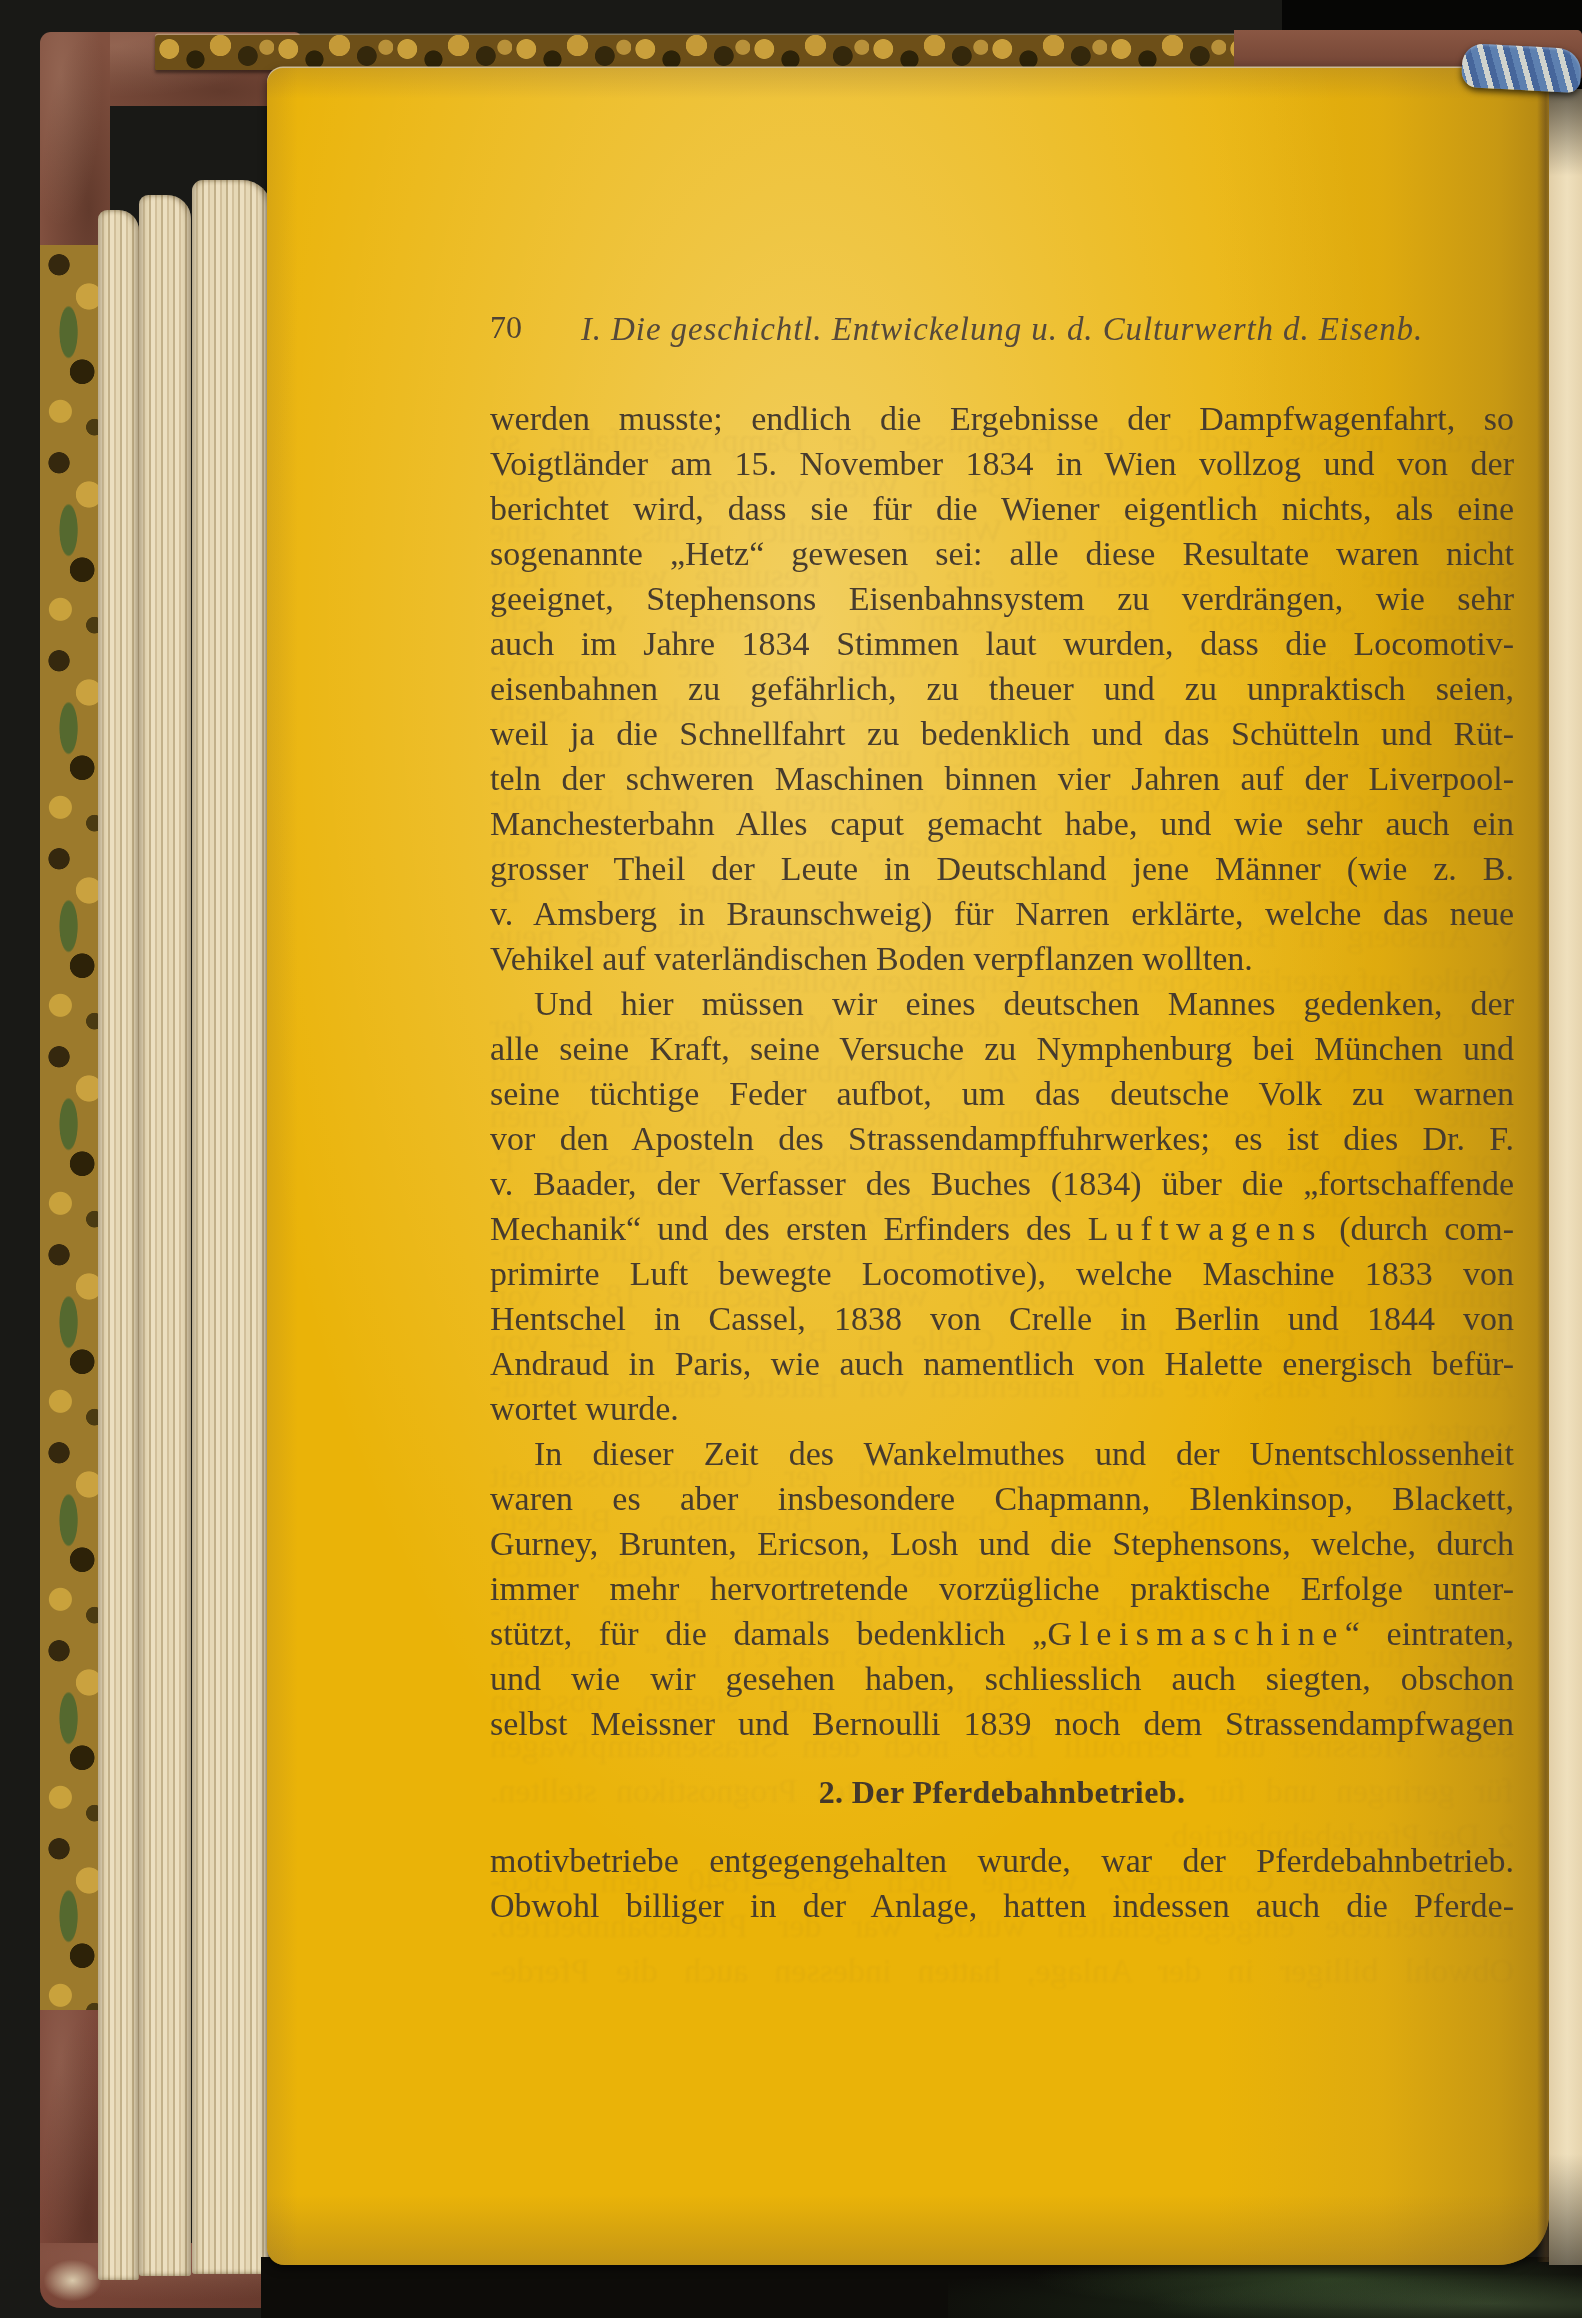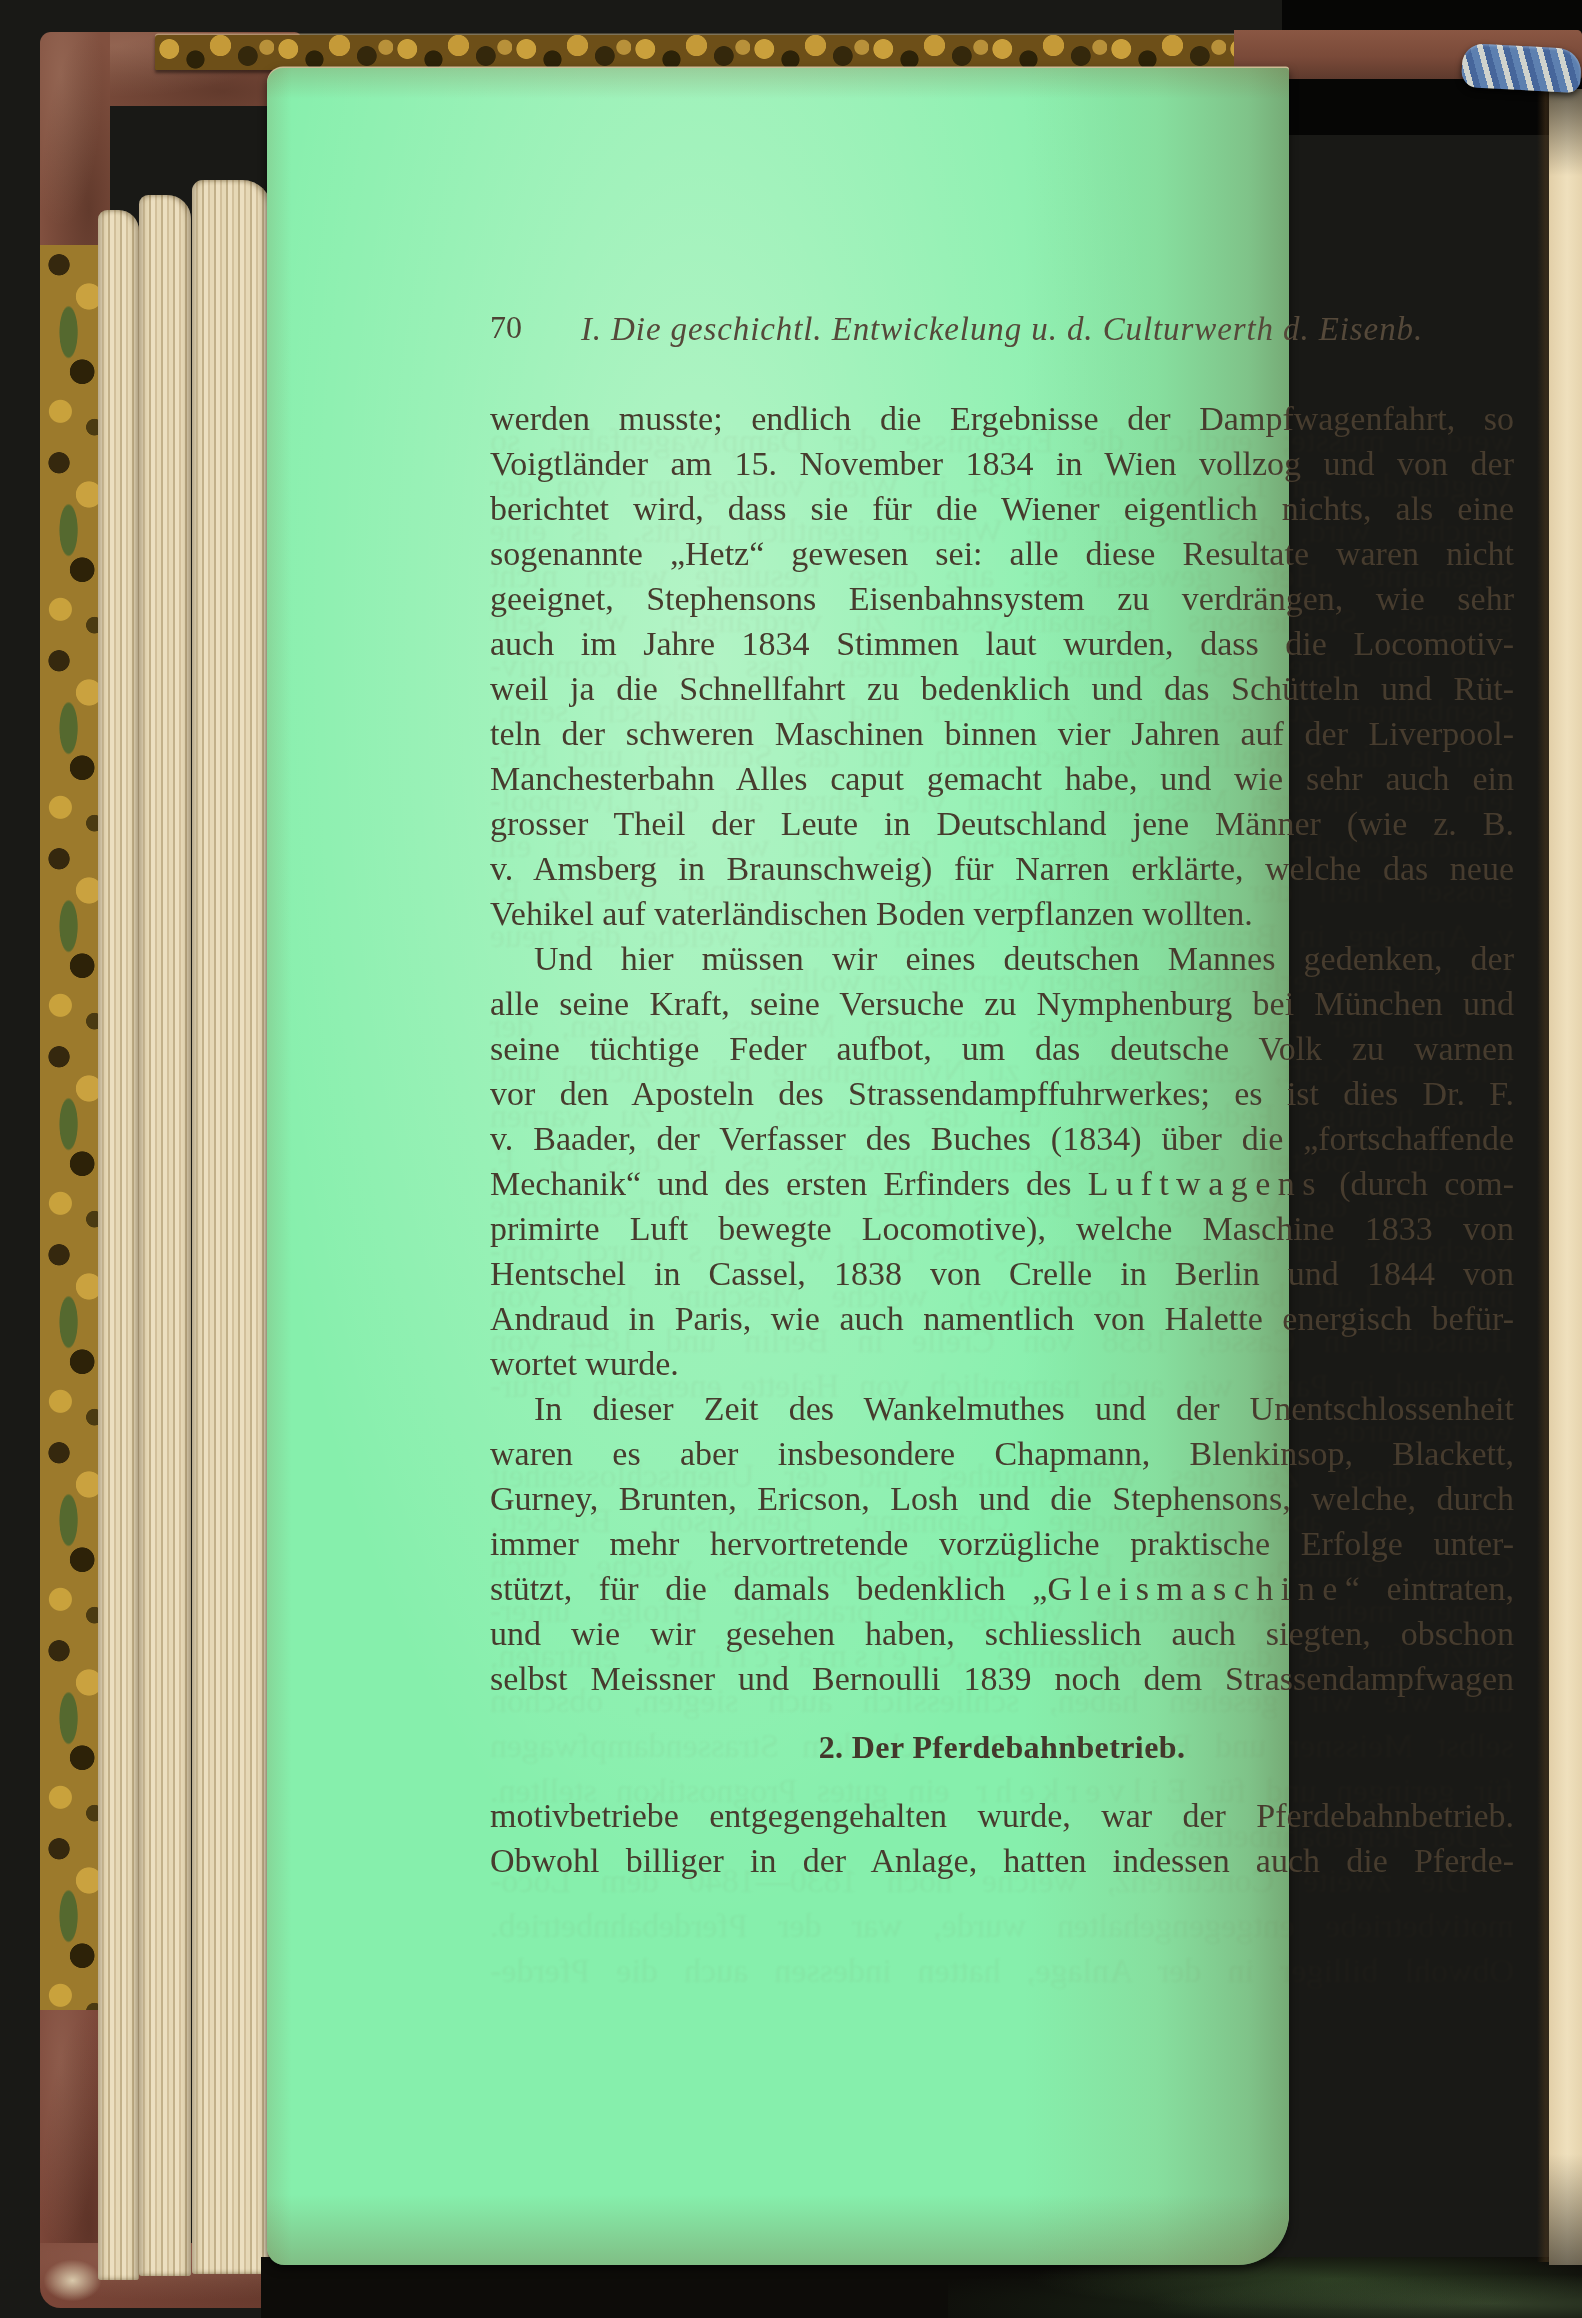--- a/index.html
+++ b/index.html
@@ -79,22 +79,22 @@
   #bottom-dark .green-marble{
     position:absolute;left:52%;top:0;width:48%;height:100%;
     background:
       radial-gradient(ellipse at 60% 35%, rgba(88,128,70,.40), transparent 55%),
       radial-gradient(ellipse at 86% 75%, rgba(120,160,100,.35), transparent 45%),
       radial-gradient(ellipse at 40% 80%, rgba(50,80,45,.30), transparent 60%);
   }
 
   
   #main-page{
-    left:267px;top:68px;width:1022px;height:2197px;
-    background:#86efac;border-radius:16px 3.2px 51px 17.4px;
+    left:267px;top:68px;width:1282px;height:2197px;
+    background:#eab308;border-radius:16px 3.2px 51px 17.4px;
     box-shadow:0 -1.6px 0 #cdbb96, 0 3.2px 8px rgba(0,0,0,.5);
   }
   .page-shade{position:absolute;left:0;top:0;width:100%;height:100%;pointer-events:none;border-radius:inherit;}
   #shade-right{background:linear-gradient(90deg,transparent 74%,rgba(140,108,64,.12) 87%,rgba(110,82,46,.28) 96%,rgba(94,68,36,.40) 100%);}
   #shade-top{background:linear-gradient(180deg,rgba(130,100,60,.25) 0,transparent 1.4%);}
   #shade-bottom{background:linear-gradient(0deg,rgba(116,88,50,.32) 0,transparent 3.2%);}
   #shade-left{background:linear-gradient(90deg,rgba(130,100,60,.18) 0,transparent 2.4%);}
   #shade-light{background:radial-gradient(ellipse at 42% 26%,rgba(255,252,240,.38),transparent 56%);}
 
   #gutter-crease{left:1537px;top:70px;width:16px;height:2192px;
@@ -216,20 +216,21 @@
 
   <div id="text-body">
     <div id="paras-upper">
         <div class="para">
           <div class="line"><span>werden musste; endlich die Ergebnisse der Dampfwagenfahrt, so</span></div>
           <div class="line"><span>Voigtländer am 15. November 1834 in Wien vollzog und von der</span></div>
           <div class="line"><span>berichtet wird, dass sie für die Wiener eigentlich nichts, als eine</span></div>
           <div class="line"><span>sogenannte „Hetz“ gewesen sei: alle diese Resultate waren nicht</span></div>
           <div class="line"><span>geeignet, Stephensons Eisenbahnsystem zu verdrängen, wie sehr</span></div>
           <div class="line"><span>auch im Jahre 1834 Stimmen laut wurden, dass die Locomotiv-</span></div>
+          <div class="line"><span>eisenbahnen zu gefährlich, zu theuer und zu unpraktisch seien,</span></div>
           <div class="line"><span>weil ja die Schnellfahrt zu bedenklich und das Schütteln und Rüt-</span></div>
           <div class="line"><span>teln der schweren Maschinen binnen vier Jahren auf der Liverpool-</span></div>
           <div class="line"><span>Manchesterbahn Alles caput gemacht habe, und wie sehr auch ein</span></div>
           <div class="line"><span>grosser Theil der Leute in Deutschland jene Männer (wie z. B.</span></div>
           <div class="line"><span>v. Amsberg in Braunschweig) für Narren erklärte, welche das neue</span></div>
           <div class="line shortlast"><span>Vehikel auf vaterländischen Boden verpflanzen wollten.</span></div>
         </div>
         <div class="para">
           <div class="line indent"><span>Und hier müssen wir eines deutschen Mannes gedenken, der</span></div>
           <div class="line"><span>alle seine Kraft, seine Versuche zu Nymphenburg bei München und</span></div>

